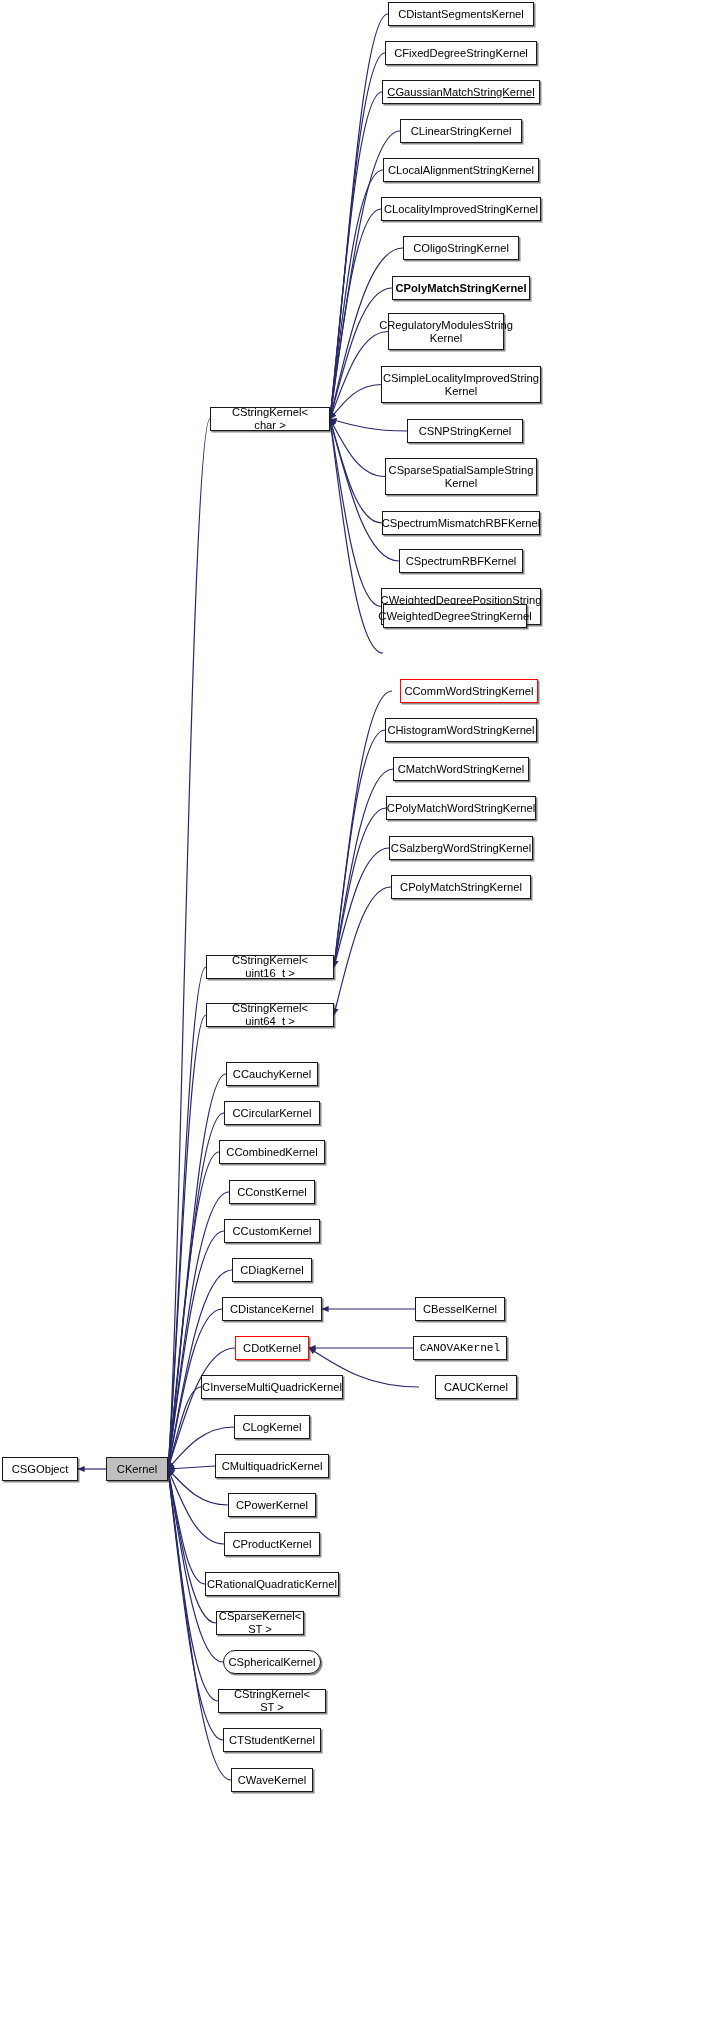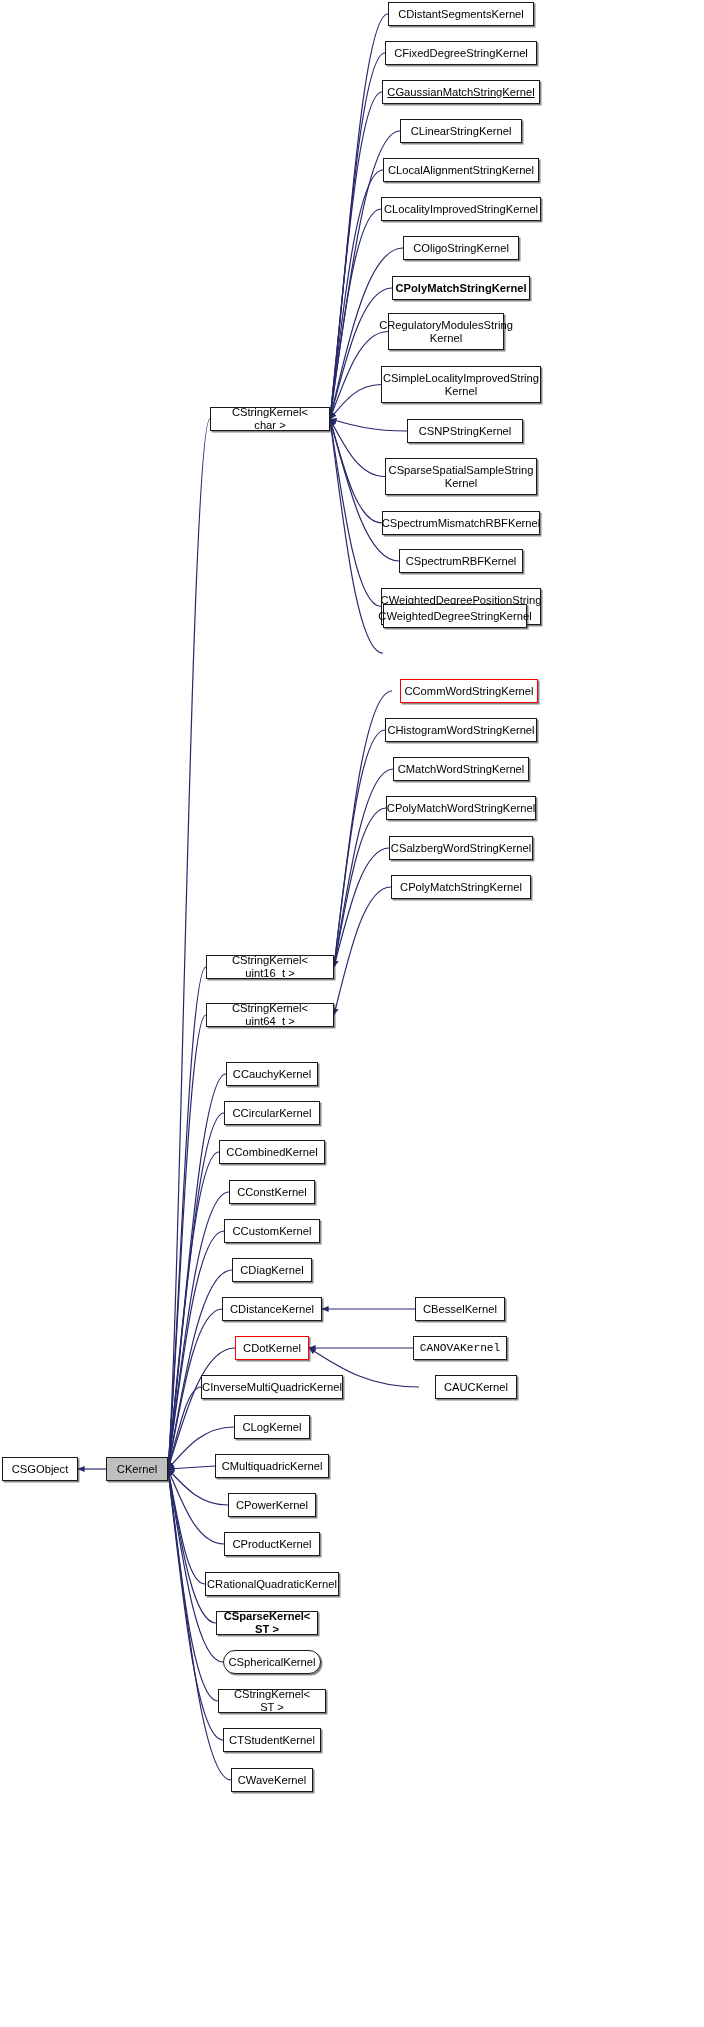--- a/index.html
+++ b/index.html
@@ -145,21 +145,21 @@
     <div class="node" style="left: 224px; top: 1219px; width: 96px; height: 24px;">CCustomKernel</div>
     <div class="node" style="left: 232px; top: 1258px; width: 80px; height: 24px;">CDiagKernel</div>
     <div class="node" style="left: 222px; top: 1297px; width: 100px; height: 24px;">CDistanceKernel</div>
     <div class="node highlight" style="left: 235px; top: 1336px; width: 74px; height: 24px;">CDotKernel</div>
     <div class="node" style="left: 201px; top: 1375px; width: 142px; height: 24px;">CInverseMultiQuadricKernel</div>
     <div class="node" style="left: 234px; top: 1415px; width: 76px; height: 24px;">CLogKernel</div>
     <div class="node" style="left: 215px; top: 1454px; width: 114px; height: 24px;">CMultiquadricKernel</div>
     <div class="node" style="left: 228px; top: 1493px; width: 88px; height: 24px;">CPowerKernel</div>
     <div class="node" style="left: 224px; top: 1532px; width: 96px; height: 24px;">CProductKernel</div>
     <div class="node" style="left: 205px; top: 1572px; width: 134px; height: 24px;">CRationalQuadraticKernel</div>
-    <div class="node" style="left: 216px; top: 1611px; width: 102px; height: 24px; font-weight: bold;">CSparseKernel&lt; ST &gt;</div>
+    <div class="node" style="left: 216px; top: 1611px; width: 88px; height: 24px;">CSparseKernel&lt; ST &gt;</div>
     <div class="node" style="left: 223px; top: 1650px; width: 98px; height: 24px; border-radius: 12px;">CSphericalKernel</div>
     <div class="node" style="left: 218px; top: 1689px; width: 108px; height: 24px;">CStringKernel&lt; ST &gt;</div>
     <div class="node" style="left: 223px; top: 1728px; width: 98px; height: 24px;">CTStudentKernel</div>
     <div class="node" style="left: 231px; top: 1768px; width: 82px; height: 24px;">CWaveKernel</div>
     <div class="node" style="left: 415px; top: 1297px; width: 90px; height: 24px;">CBesselKernel</div>
     <div class="node" style="left: 413px; top: 1336px; width: 94px; height: 24px; font-family: Liberation Mono, monospace;">CANOVAKernel</div>
     <div class="node" style="left: 419px; top: 1375px; width: 82px; height: 24px; margin-left: 16px;">CAUCKernel</div>
   </div>
 
 </body></html>

